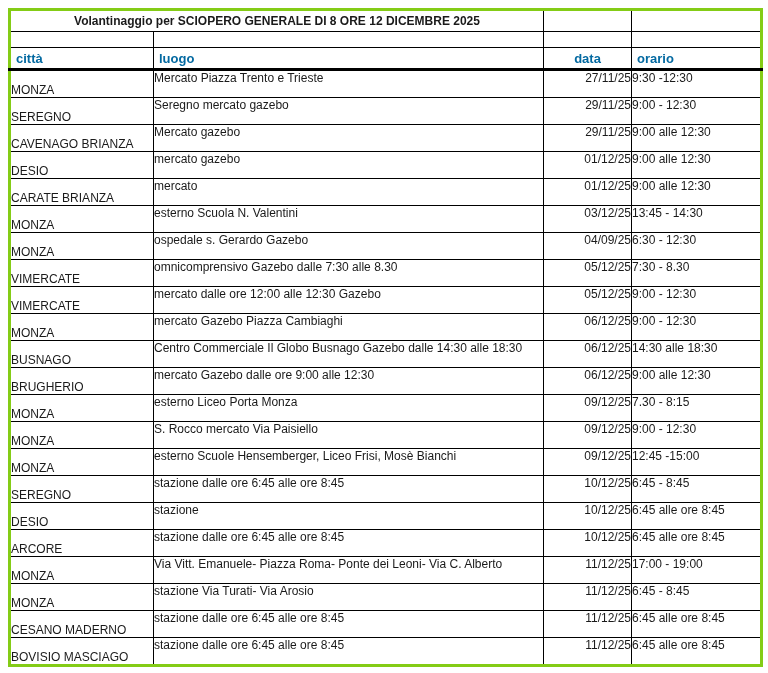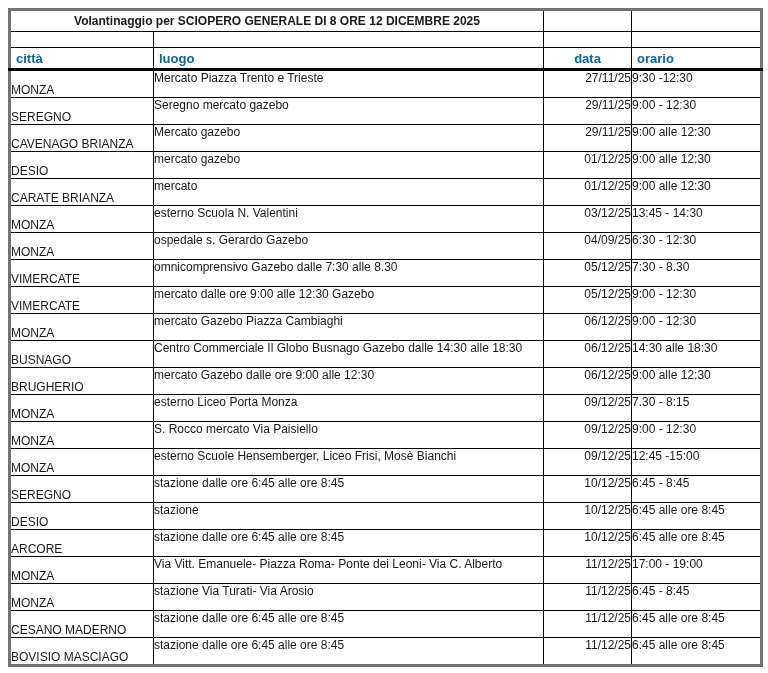--- a/index.html
+++ b/index.html
@@ -15,21 +15,21 @@
     background: #ffffff;
     overflow: hidden;
   }
   table.strike-table {
     position: absolute;
     left: 8px;
     top: 8px;
     width: 752px;
     border-collapse: collapse;
     table-layout: fixed;
-    border: 3px solid #737373;
+    border: 3px solid #84cc16;
     background: #ffffff;
   }
   table.strike-table td,
   table.strike-table th {
     border: 1px solid #000000;
     overflow: hidden;
     white-space: nowrap;
     font-size: 12px;
     color: #1a1a1a;
     padding: 0;
@@ -164,21 +164,21 @@
           <td class="col-orario">6:30 - 12:30</td>
         </tr>
         <tr class="data-row">
           <td class="col-citta">VIMERCATE</td>
           <td class="col-luogo">omnicomprensivo Gazebo dalle 7:30 alle 8.30</td>
           <td class="col-data">05/12/25</td>
           <td class="col-orario">7:30 - 8.30</td>
         </tr>
         <tr class="data-row">
           <td class="col-citta">VIMERCATE</td>
-          <td class="col-luogo">mercato  dalle ore 9:00 alle 12:30 Gazebo</td>
+          <td class="col-luogo">mercato  dalle ore 12:00 alle 12:30 Gazebo</td>
           <td class="col-data">05/12/25</td>
           <td class="col-orario">9:00 - 12:30</td>
         </tr>
         <tr class="data-row">
           <td class="col-citta">MONZA</td>
           <td class="col-luogo">mercato Gazebo Piazza Cambiaghi</td>
           <td class="col-data">06/12/25</td>
           <td class="col-orario">9:00 - 12:30</td>
         </tr>
         <tr class="data-row">

